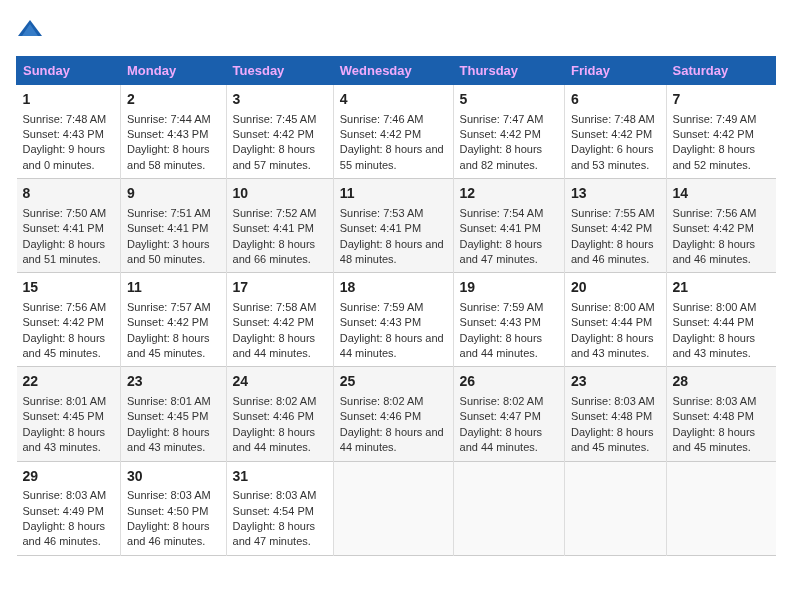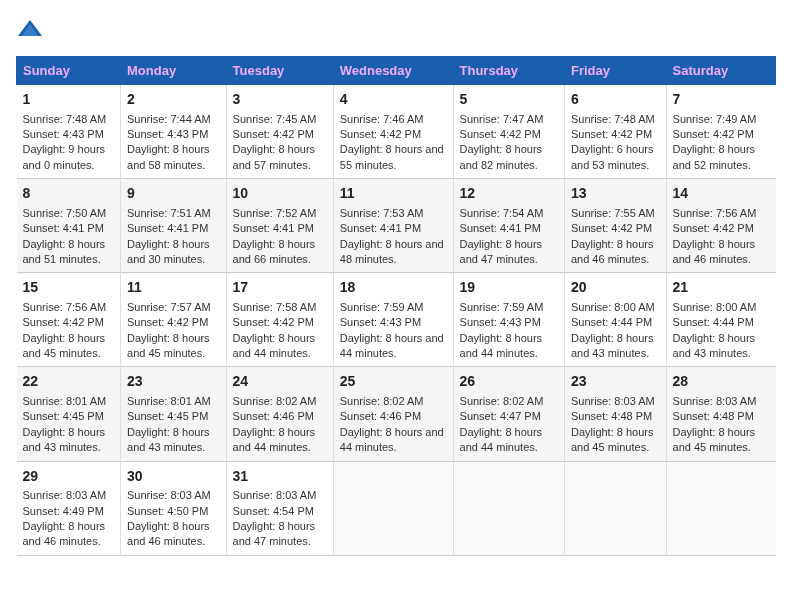--- a/index.html
+++ b/index.html
@@ -182,21 +182,21 @@
         <td>
         <span class="day-num">8</span>
         <span class="cell-detail">Sunrise: 7:50 AM</span><br>
         <span class="cell-detail">Sunset: 4:41 PM</span><br>
         <span class="cell-detail">Daylight: 8 hours and 51 minutes.</span>
       </td>
         <td>
         <span class="day-num">9</span>
         <span class="cell-detail">Sunrise: 7:51 AM</span><br>
         <span class="cell-detail">Sunset: 4:41 PM</span><br>
-        <span class="cell-detail">Daylight: 8 hours and 30 minutes.</span>
+        <span class="cell-detail">Daylight: 3 hours and 50 minutes.</span>
       </td>
         <td>
         <span class="day-num">10</span>
         <span class="cell-detail">Sunrise: 7:52 AM</span><br>
         <span class="cell-detail">Sunset: 4:41 PM</span><br>
         <span class="cell-detail">Daylight: 8 hours and 66 minutes.</span>
       </td>
         <td>
         <span class="day-num">11</span>
         <span class="cell-detail">Sunrise: 7:53 AM</span><br>

